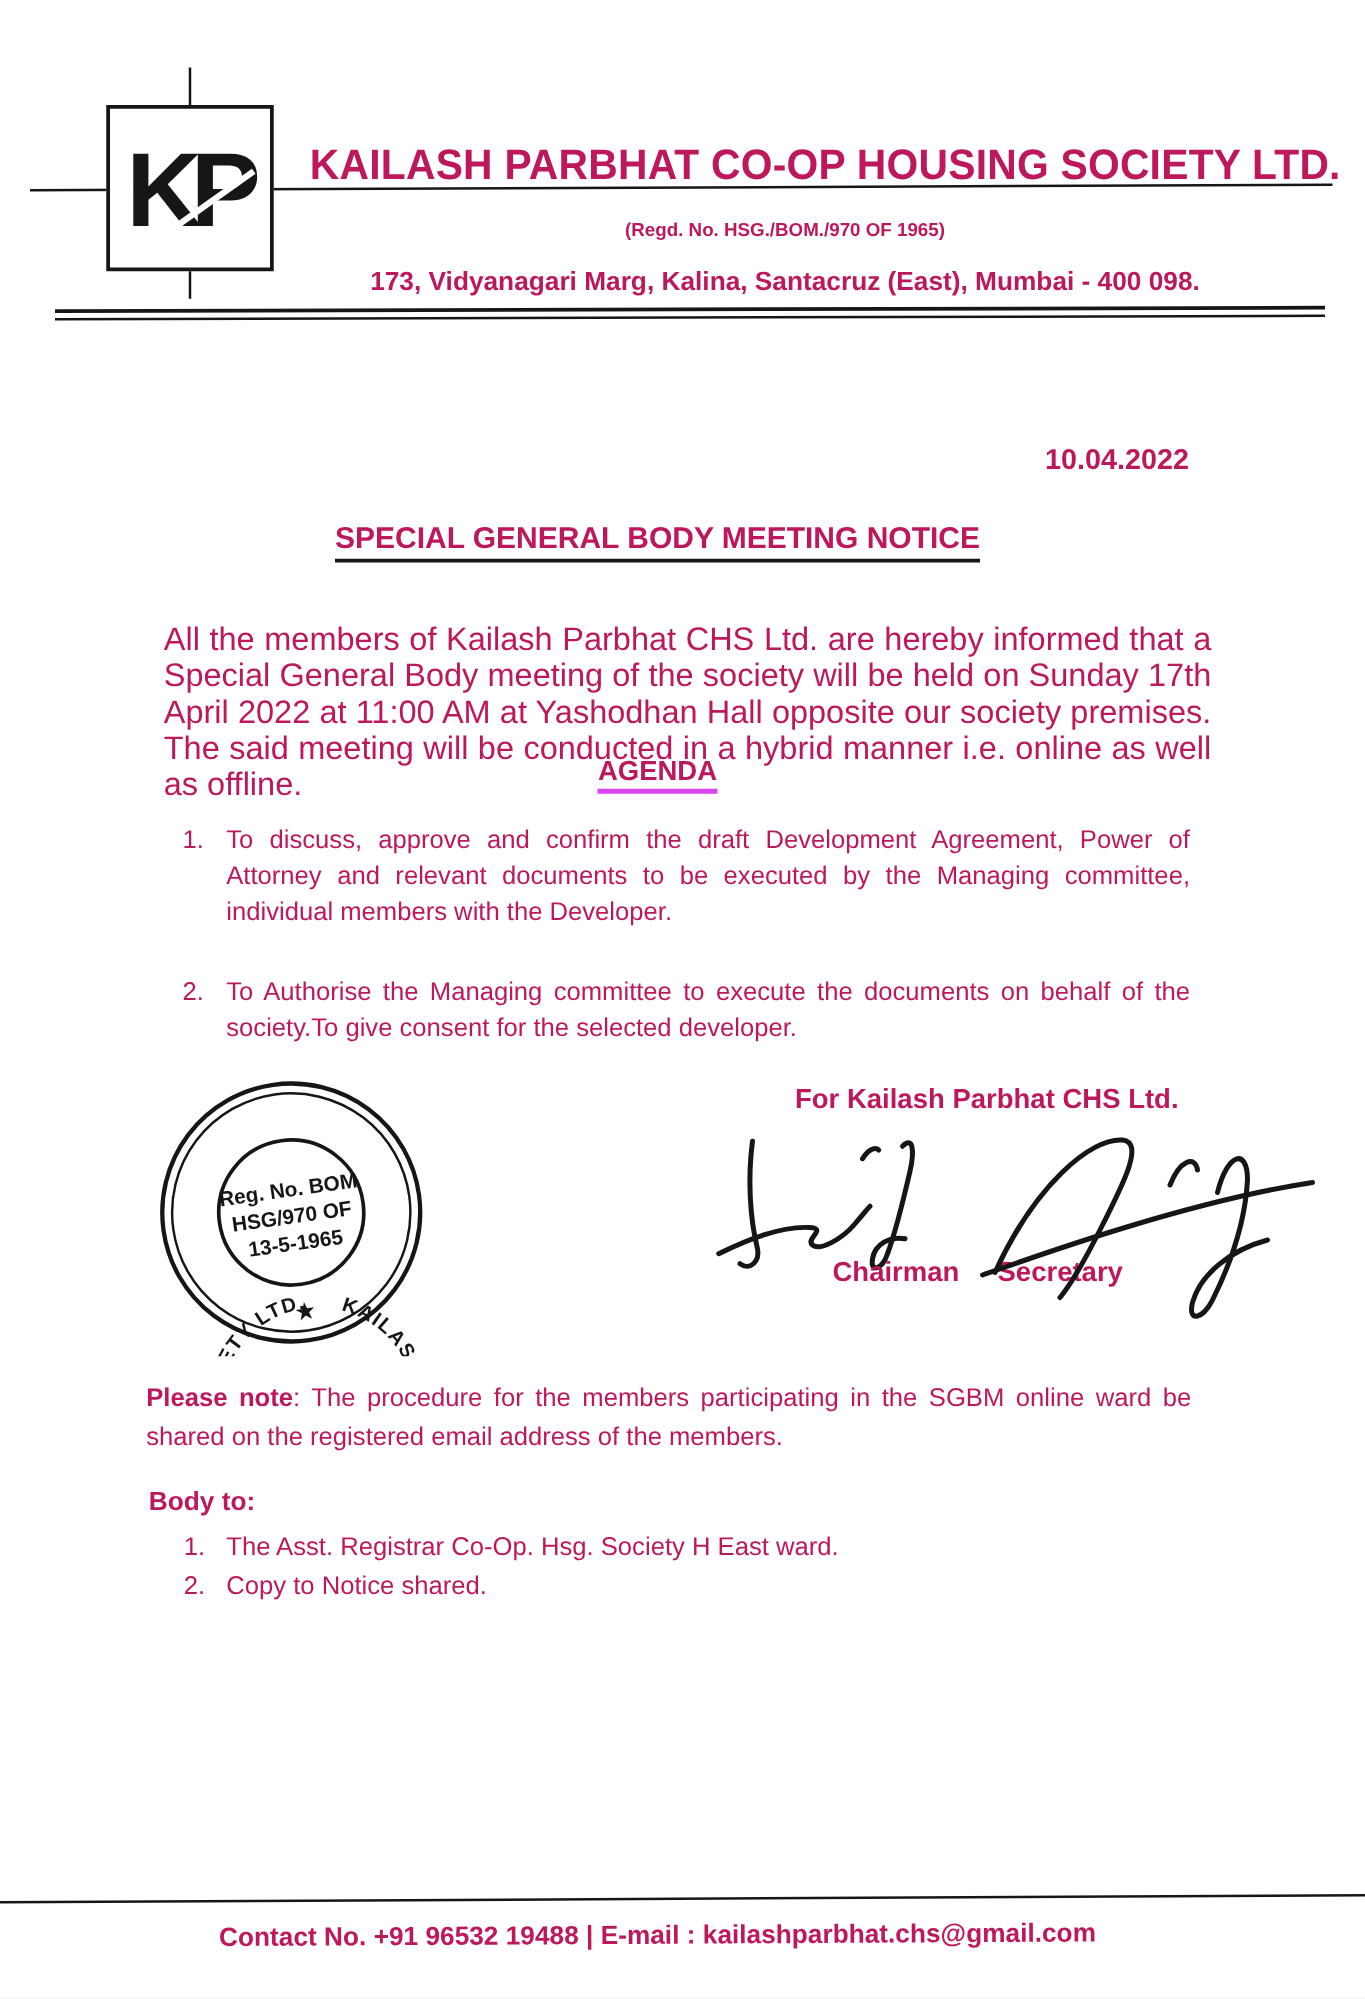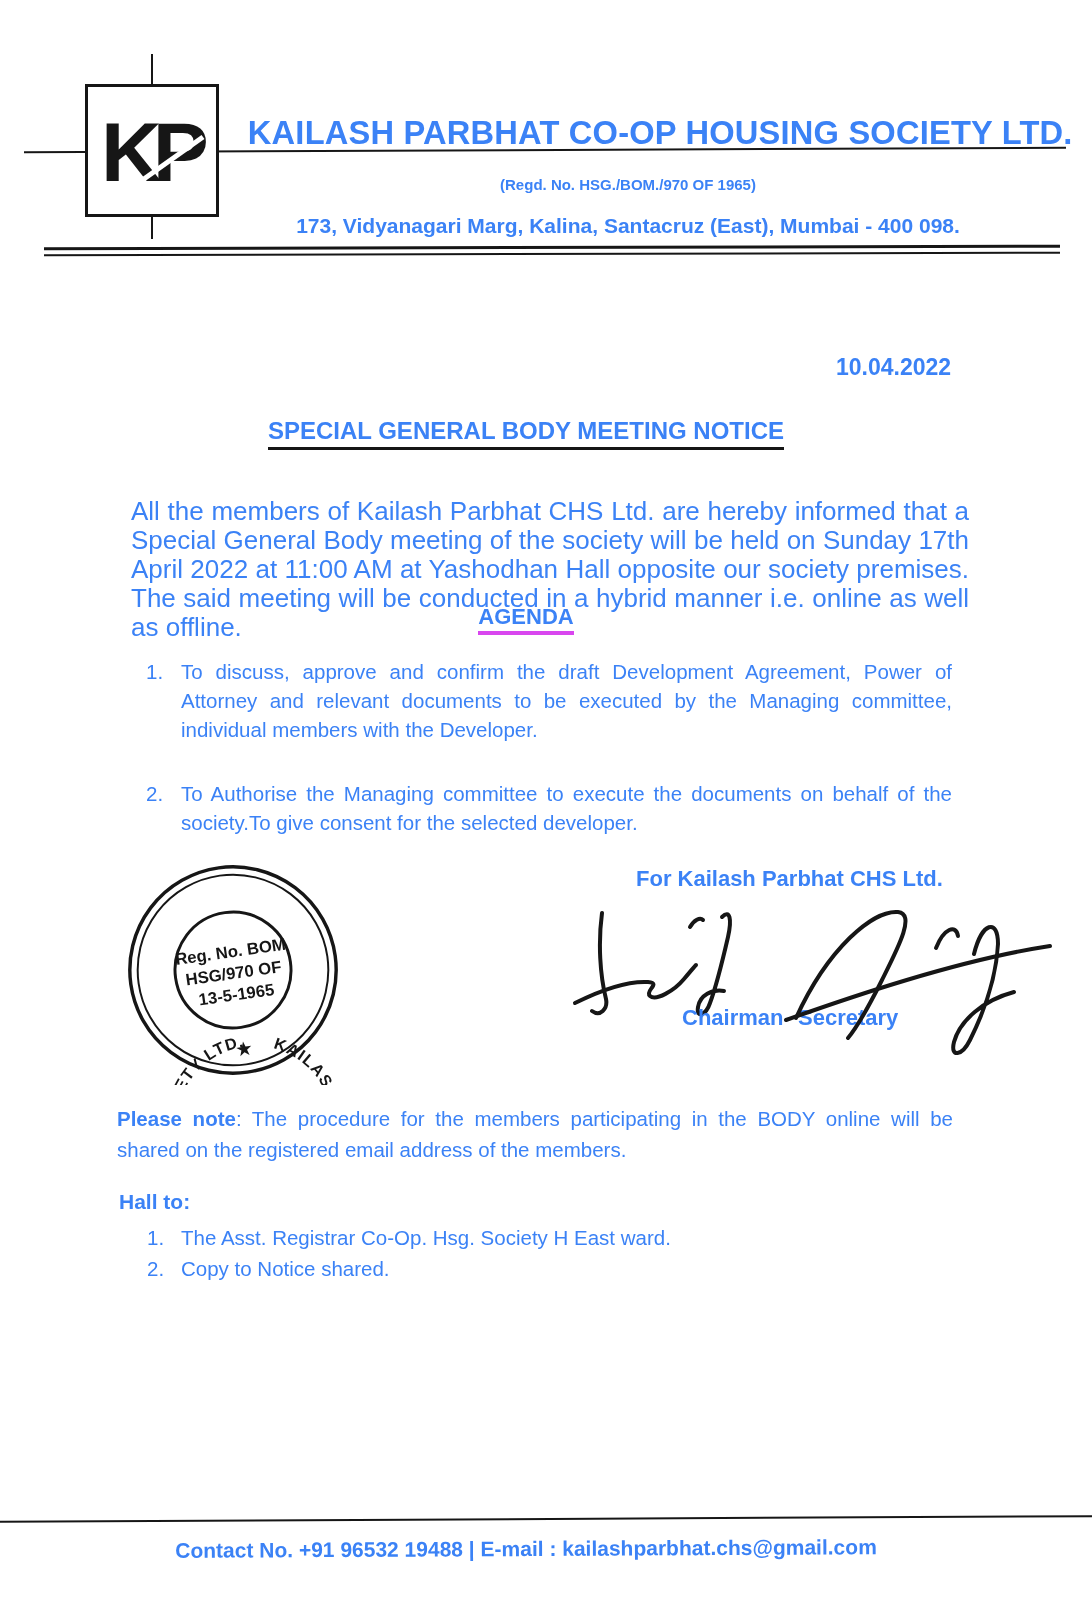--- a/index.html
+++ b/index.html
@@ -1,18 +1,18 @@
 <!DOCTYPE html>
 <html><head>
 <meta charset="utf-8">
 <style>
   html,body{margin:0;padding:0;background:#e8e8e8;}
   .page{
     position:relative;width:1092px;height:1599px;background:#ffffff;
-    font-family:"Liberation Sans", sans-serif;color:#3b82f6;overflow:hidden;
+    font-family:"Liberation Sans", sans-serif;color:#be185d;overflow:hidden;
     margin:0 auto;
   }
   
   .rule-mid{position:absolute;left:24px;right:26px;top:149px;height:2px;background:#161616;transform:rotate(-0.25deg);}
   .logo-tick-top{position:absolute;left:151px;top:54px;width:2px;height:34px;background:#161616;}
   .logo-tick-bottom{position:absolute;left:151px;top:212px;width:2px;height:27px;background:#161616;}
   .logo-box{
     position:absolute;left:85px;top:84px;width:128px;height:127px;background:#ffffff;
     border:3px solid #161616;display:flex;align-items:center;justify-content:center;
   }
@@ -41,21 +41,21 @@
   .agenda-list{position:absolute;left:146px;width:806px;top:657px;font-size:20.5px;line-height:29px;}
   .agenda-item{display:flex;margin-bottom:35px;}
   .agenda-item .num{width:35px;flex:0 0 35px;}
   .agenda-item .txt{flex:1;text-align:justify;}
   
   .stamp{position:absolute;left:120px;top:855px;width:226px;height:230px;}
   
   .for-line{position:absolute;left:636px;top:866px;font-size:22px;font-weight:bold;}
   .sig-chairman{position:absolute;left:572px;top:903px;}
   .sig-secretary{position:absolute;left:778px;top:888px;z-index:2;}
-  .label-chairman{position:absolute;left:666px;top:1005px;font-size:22px;font-weight:bold;margin-left:16px;}
+  .label-chairman{position:absolute;left:666px;top:1005px;font-size:22px;font-weight:bold;}
   .label-secretary{position:absolute;left:798px;top:1005px;font-size:22px;font-weight:bold;}
   
   .please-note{position:absolute;left:117px;width:836px;top:1082px;font-size:20.5px;line-height:31px;text-align:justify;}
   .copy-to-label{position:absolute;left:119px;top:1190px;font-size:21px;font-weight:bold;}
   .copy-list{position:absolute;left:147px;width:700px;top:1222px;font-size:20.5px;line-height:31px;}
   .copy-item{display:flex;}
   .copy-item .num{width:34px;flex:0 0 34px;}
   
   .footer-rule{position:absolute;left:0;right:0;top:1518px;height:2px;background:#161616;transform:rotate(-0.3deg);}
   .footer-text{position:absolute;left:0;right:40px;top:1537px;text-align:center;font-size:21px;font-weight:bold;transform:rotate(-0.3deg);}
@@ -140,23 +140,23 @@
       <path d="M18,130 C50,60 95,22 120,24 C138,26 120,60 104,92 C92,116 80,138 70,150"></path>
       <path d="M8,132 C70,110 180,72 272,58"></path>
       <path d="M158,60 C166,40 178,36 180,48"></path>
       <path d="M196,66 C204,34 220,30 220,56 C218,92 206,124 192,152 C184,168 172,170 176,154 C182,132 206,112 236,104"></path>
     </g>
   </svg>
 
   <div class="label-chairman">Chairman</div>
   <div class="label-secretary">Secretary</div>
 
-  <p class="please-note"><b>Please note</b><span>: The procedure for the members participating in the BODY online will be shared on the registered email address of the members.</span></p>
+  <p class="please-note"><b>Please note</b><span>: The procedure for the members participating in the SGBM online ward be shared on the registered email address of the members.</span></p>
 
-  <div class="copy-to-label">Hall to:</div>
+  <div class="copy-to-label">Body to:</div>
   <div class="copy-list">
     <div class="copy-item">
       <span class="num">1.</span>
       <span>The Asst. Registrar Co-Op. Hsg. Society H East ward.</span>
     </div>
     <div class="copy-item">
       <span class="num">2.</span>
       <span>Copy to Notice shared.</span>
     </div>
   </div>

